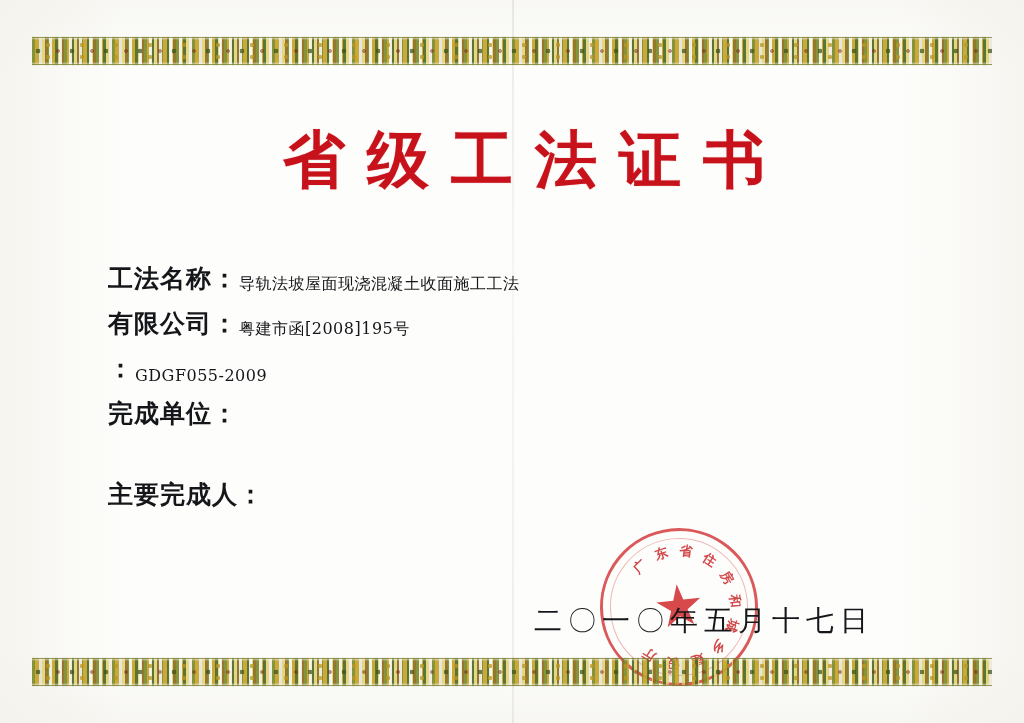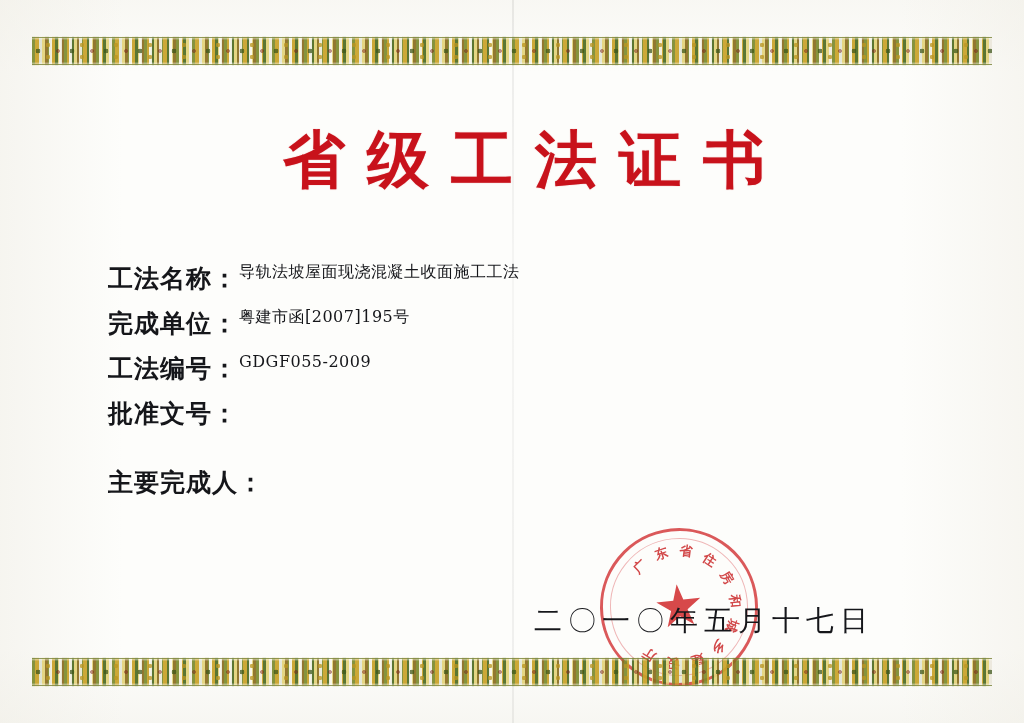--- a/index.html
+++ b/index.html
@@ -107,21 +107,21 @@
 
   
   .fields {
     position: absolute;
     top: 262px;
     left: 108px;
     right: 60px;
   }
   .field-row {
     display: flex;
-    align-items: flex-start;
+    align-items: flex-end;
     margin-bottom: 12px;
     color: #15161a;
   }
   .field-label {
     font-size: 25px;
     font-weight: bold;
     letter-spacing: 1px;
     white-space: nowrap;
     font-family: "DejaVu Sans", "Liberation Sans", sans-serif;
   }
@@ -130,21 +130,21 @@
     font-weight: bold;
     margin-right: 2px;
     font-family: "DejaVu Sans", "Liberation Sans", sans-serif;
   }
   .field-value {
     font-size: 16px;
     letter-spacing: 0.5px;
     font-family: "DejaVu Serif", "Liberation Serif", serif;
   }
   .field-row.authors {
-    margin-top: 36px;
+    margin-top: 48px;
   }
 
   
   .seal {
     position: absolute;
     left: 600px;
     top: 528px;
     width: 158px;
     height: 158px;
     border-radius: 50%;
@@ -220,33 +220,32 @@
 
   <div class="fields">
 
     <div class="field-row">
       <span class="field-label">工法名称</span>
       <span class="field-colon">：</span>
       <span class="field-value">导轨法坡屋面现浇混凝土收面施工工法</span>
     </div>
 
     <div class="field-row">
+      <span class="field-label">有限公司</span>
+      <span class="field-colon">：</span>
+      <span class="field-value">粤建市函[2008]195号</span>
+    </div>
+
+    <div class="field-row">
+      <span class="field-colon">：</span>
+      <span class="field-value">GDGF055-2009</span>
+    </div>
+
+    <div class="field-row">
       <span class="field-label">完成单位</span>
-      <span class="field-colon">：</span>
-      <span class="field-value">粤建市函[2007]195号</span>
-    </div>
-
-    <div class="field-row">
-      <span class="field-label">工法编号</span>
-      <span class="field-colon">：</span>
-      <span class="field-value">GDGF055-2009</span>
-    </div>
-
-    <div class="field-row">
-      <span class="field-label">批准文号</span>
       <span class="field-colon">：</span>
     </div>
 
     <div class="field-row authors">
       <span class="field-label">主要完成人</span>
       <span class="field-colon">：</span>
     </div>
 
   </div>
 

